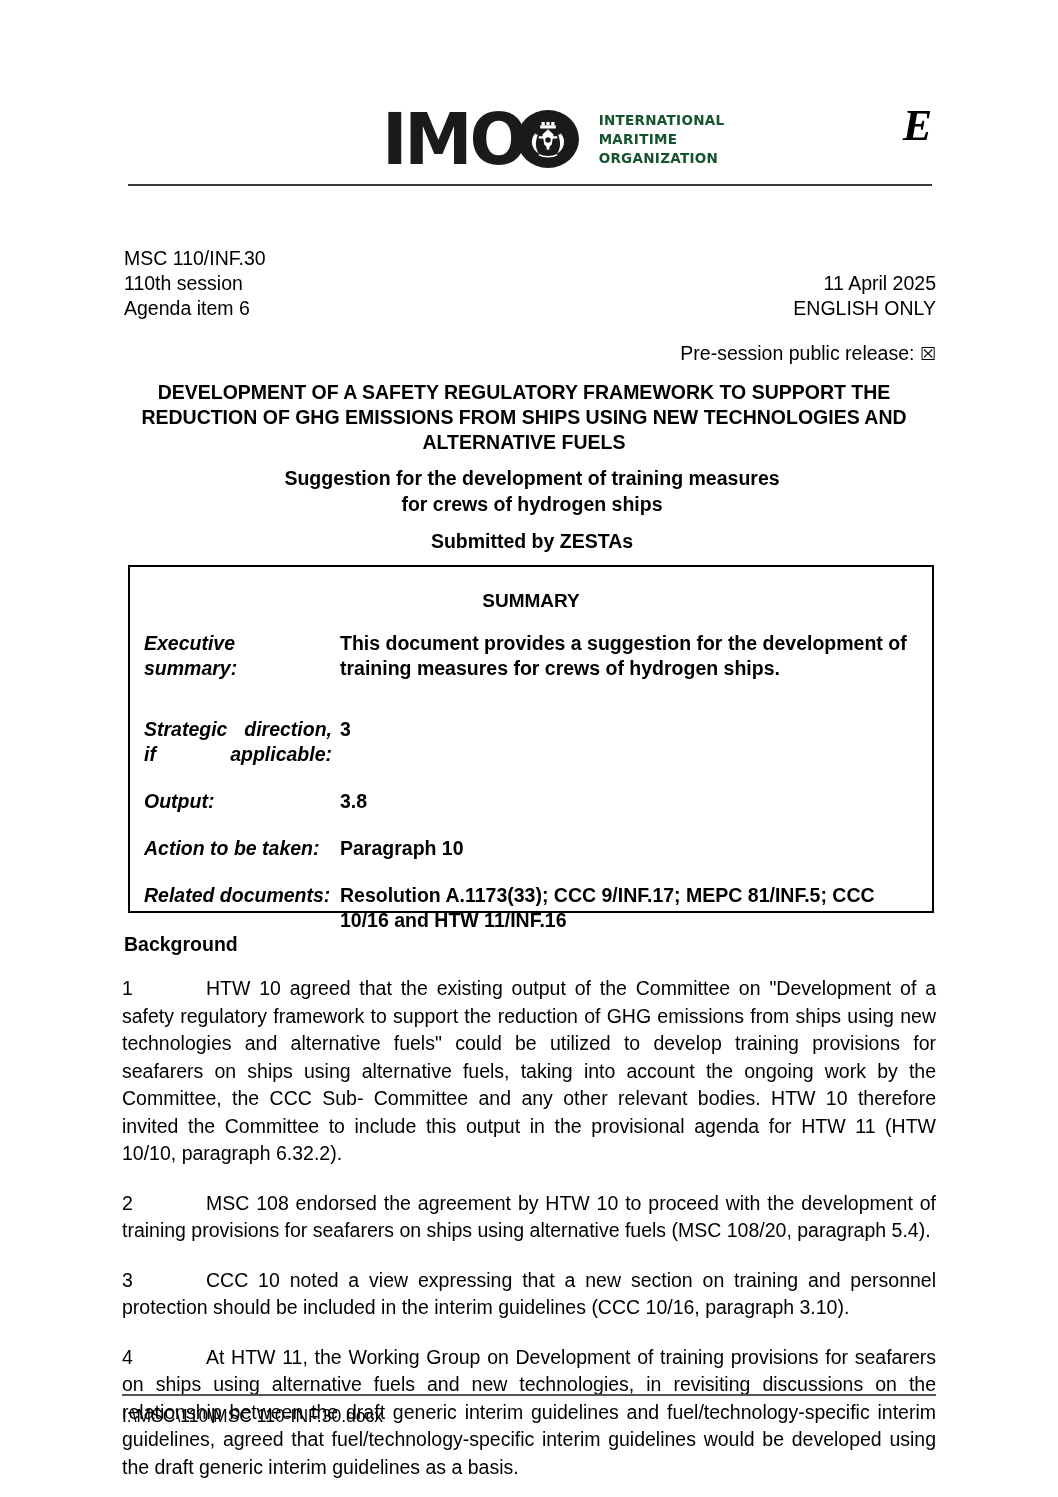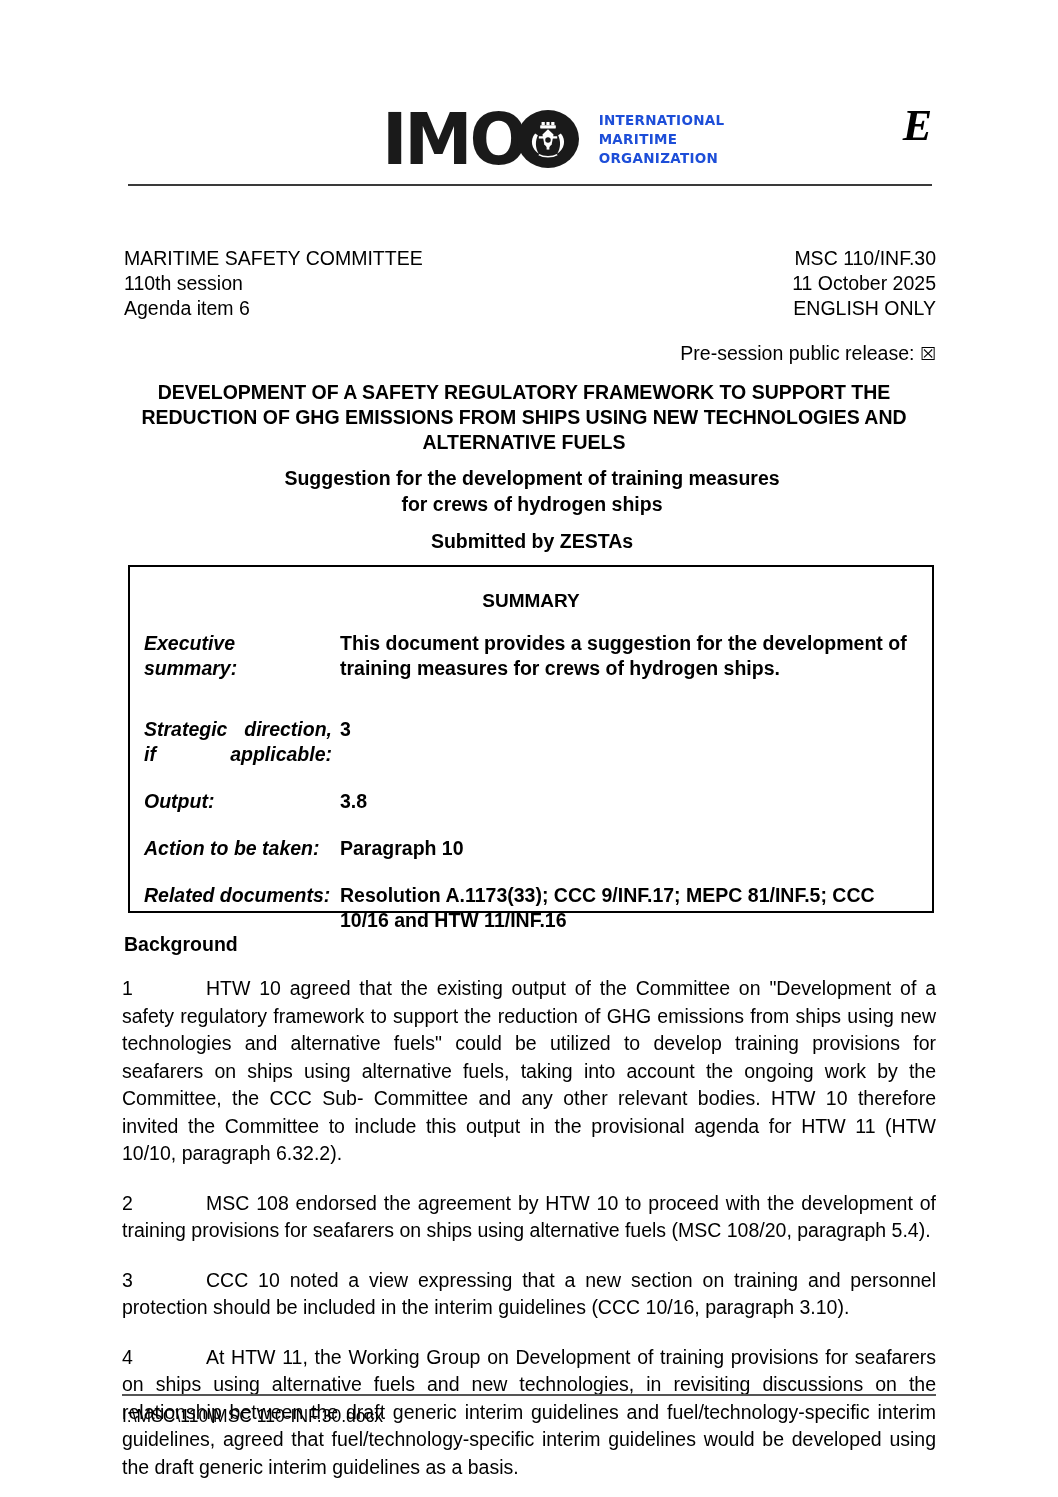--- a/index.html
+++ b/index.html
@@ -70,21 +70,21 @@
     width: 46px;
     height: 46px;
   }
   .imo-name {
     margin-left: 20px;
     font-family: "DejaVu Sans", sans-serif;
     font-weight: bold;
     font-size: 13.5px;
     line-height: 19px;
     letter-spacing: 0.3px;
-    color: #1d4ed8;
+    color: #14532d;
   }
   .lang-mark {
     position: absolute;
     right: 0;
     top: 4px;
     font-family: "Liberation Serif", serif;
     font-weight: bold;
     font-style: italic;
     font-size: 44px;
     line-height: 44px;
@@ -285,26 +285,25 @@
         <div>MARITIME</div>
         <div>ORGANIZATION</div>
       </div>
     </div>
     <div class="lang-mark">E</div>
   </div>
   <div class="rule-top"></div>
 
   <div class="ref-head">
     <div class="ref-row">
-      <span class="ref-left">MARITIME SAFETY COMMITTEE</span>
       <span class="ref-right">MSC 110/INF.30</span>
     </div>
     <div class="ref-row">
       <span class="ref-left">110th session</span>
-      <span class="ref-right">11 October 2025</span>
+      <span class="ref-right">11 April 2025</span>
     </div>
     <div class="ref-row">
       <span class="ref-left">Agenda item 6</span>
       <span class="ref-right">ENGLISH ONLY</span>
     </div>
     <div class="release-row">
       <span>Pre-session public release:</span>
       <span class="checkbox-glyph">☒</span>
     </div>
   </div>

